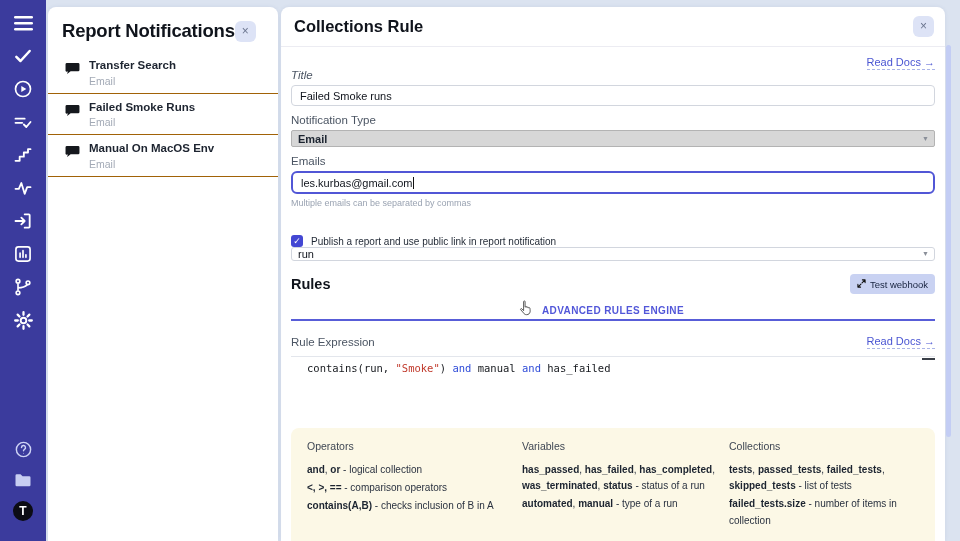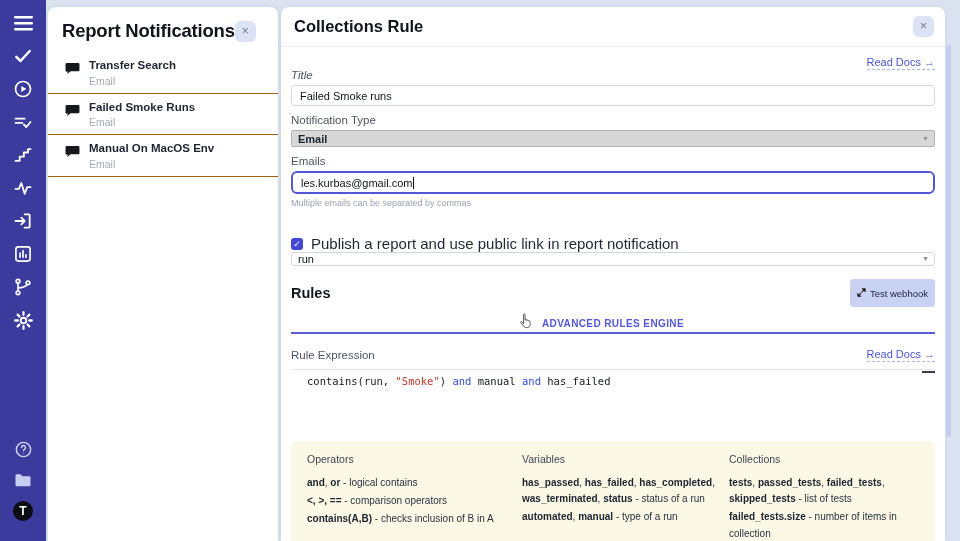--- a/index.html
+++ b/index.html
@@ -55,28 +55,28 @@
   .select .arrow { position:absolute; right:5px; top:50%; transform:translateY(-52%); font-size:7px; color:#8a8f99; }
 
   .email-input { width:100%; height:23px; border:2px solid #5156d6; border-radius:6px; padding:0 8px;
                  font-size:11px; color:#10141c; display:flex; align-items:center; background:#fff; }
   .caret { display:inline-block; width:1px; height:12px; background:#111; margin-left:1px; }
   .helper { font-size:9px; color:#9aa3b2; margin-top:4px; }
 
   .check-row { display:flex; align-items:center; gap:8px; margin-top:27px; cursor:pointer; }
   .checkbox { width:12px; height:12px; background:#4347d3; border-radius:3px; color:#fff; font-size:9px;
               line-height:12px; text-align:center; flex:0 0 auto; }
-  .check-label { font-size:15px; color:#1f2733; }
+  .check-label { font-size:10px; color:#1f2733; }
 
   .ctx-label { margin-top:17px; }
 
   .rules-row { display:flex; align-items:center; justify-content:space-between; margin-top:13px; }
   .rules-h { font-size:14.5px; font-weight:700; color:#10141c; }
   .webhook-btn { display:flex; align-items:center; gap:4px; background:#c9d2f2; border:none; border-radius:4px;
-                 height:28px; padding:0 7px; font-size:9.5px; color:#17233f; cursor:pointer;
+                 height:20px; padding:0 7px; font-size:9.5px; color:#17233f; cursor:pointer;
                  font-family:"Liberation Sans",sans-serif; }
 
   .tab-row { position:relative; margin-top:6px; height:21px; border-bottom:2px solid #585dd8; text-align:center; }
   .tab-label { font-size:10px; font-weight:700; letter-spacing:.4px; color:#5257d9; cursor:pointer; }
   .mouse-cursor { position:absolute; left:228px; top:0px; z-index:9; pointer-events:none; }
 
   .expr-row { display:flex; align-items:center; justify-content:space-between; margin-top:14px; }
   .expr-label { font-size:11.5px; color:#4b5563; }
 
   .code-box { position:relative; margin-top:7px; border-top:1px solid #e3e6ec; padding:5px 14px 9px 16px; }
@@ -283,21 +283,21 @@
 
       <div class="code-box">
         <div class="code"><span>contains(run, </span><span class="tok-str">"Smoke"</span><span>) </span><span class="tok-kw">and</span><span> manual </span><span class="tok-kw">and</span><span> has_failed</span></div>
         <div class="code-dash"></div>
       </div>
 
       <div class="help-box">
         <div>
           <div class="help-col-title">Operators</div>
           <div class="entries">
-              <div class="entry"><b>and</b><span>, </span><b>or</b><span> - logical contains</span></div>
+              <div class="entry"><b>and</b><span>, </span><b>or</b><span> - logical collection</span></div>
               <div class="entry"><b>&lt;, &gt;, ==</b><span> - comparison operators</span></div>
               <div class="entry"><b>contains(A,B)</b><span> - checks inclusion of B in A</span></div>
             </div>
         </div>
         <div>
           <div class="help-col-title">Variables</div>
           <div class="entries">
               <div class="entry"><b>has_passed</b><span>, </span><b>has_failed</b><span>, </span><b>has_completed</b><span>, </span><b>was_terminated</b><span>, </span><b>status</b><span> - status of a run</span></div>
               <div class="entry"><b>automated</b><span>, </span><b>manual</b><span> - type of a run</span></div>
             </div>

